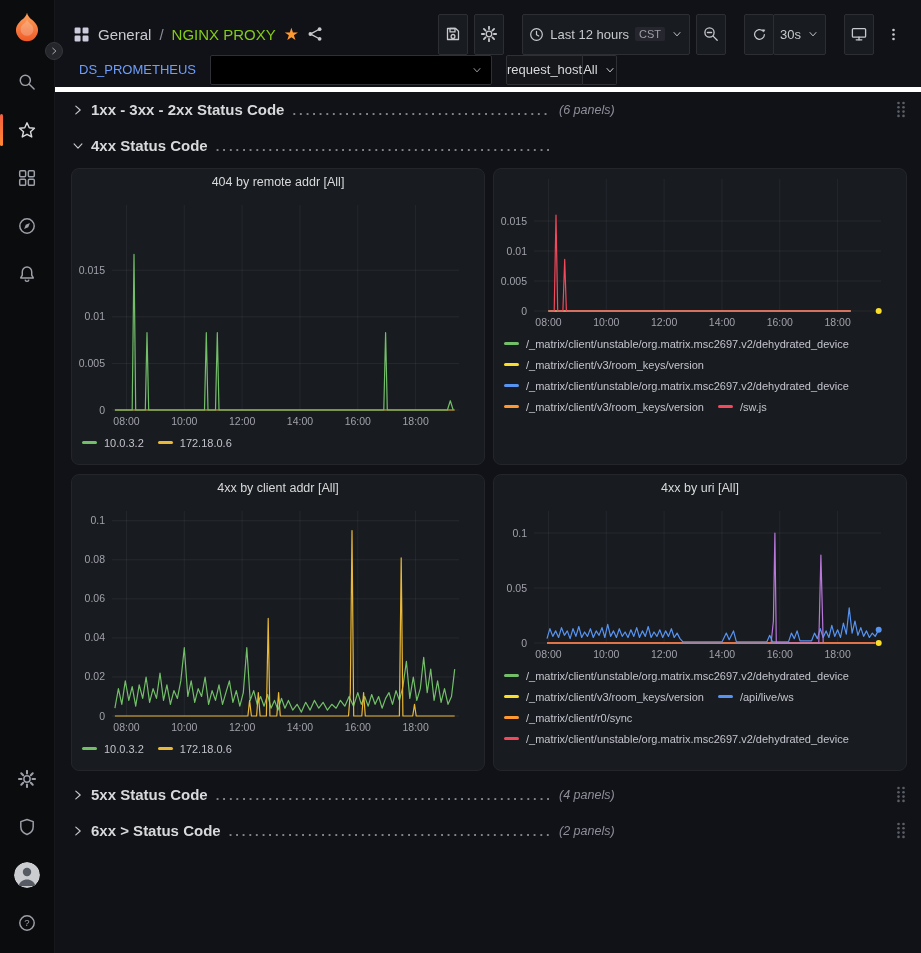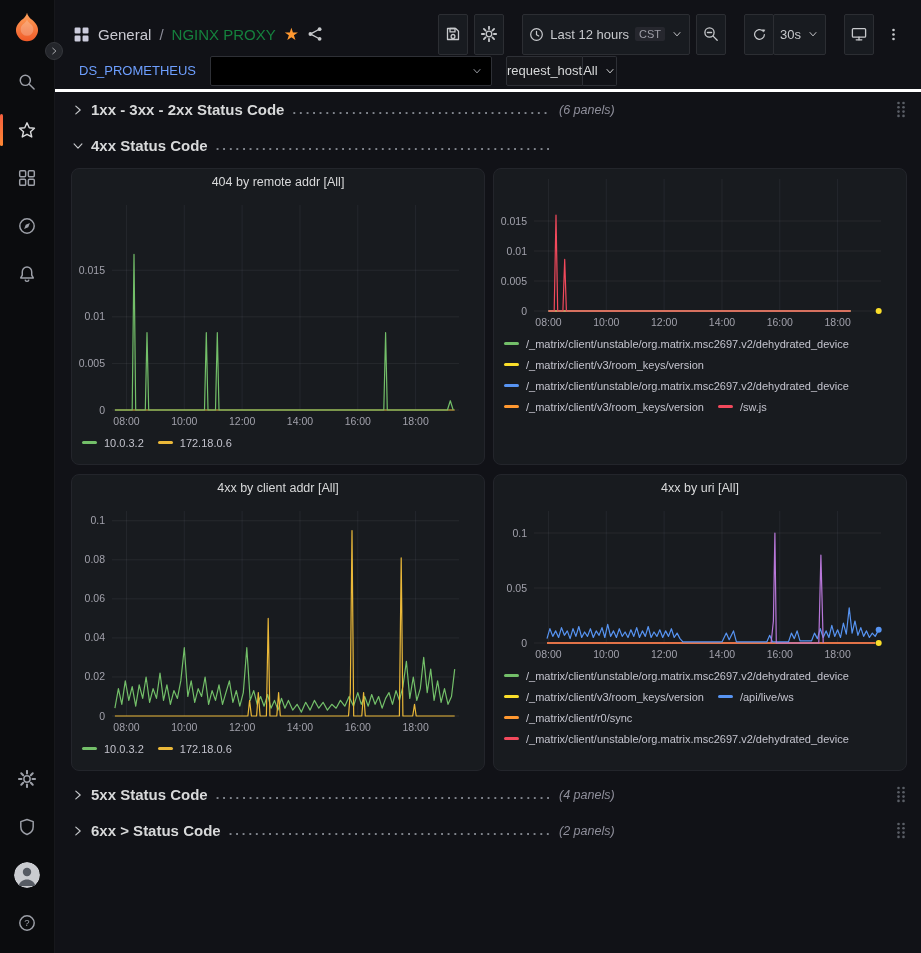--- a/index.html
+++ b/index.html
@@ -22,46 +22,46 @@
     justify-content:center; z-index:5; cursor:pointer; }
   .avatar-wrap { width:26px; height:26px; border-radius:50%; overflow:hidden; }
 
   
   .main { flex:1; display:flex; flex-direction:column; min-width:0; }
 
   .header { height:52px; flex:none; display:flex; align-items:center; padding:16px 14px 0 18px; background:#111217; }
   .crumb { display:flex; align-items:center; gap:8px; font-size:15px; }
   .crumb .sect { color:#c9c9d1; }
   .crumb .sep { color:#8e8e9a; }
-  .crumb .title { color:#15803d; font-weight:500; }
+  .crumb .title { color:#84cc16; font-weight:500; }
   .crumb .staricon { color:#ff9830; font-size:17px; line-height:1; cursor:pointer; }
   .hdr-actions { margin-left:auto; display:flex; align-items:center; gap:6px; }
   .btn { height:41px; min-width:30px; background:#181b20; border:1px solid #2c2e33; border-radius:2px;
     color:#c7c9cc; display:flex; align-items:center; justify-content:center; padding:0 6px; gap:6px;
     font-size:13px; cursor:pointer; white-space:nowrap; }
   .btn .tz { color:#9d9da6; font-size:11px; background:#26272e; padding:1px 4px; border-radius:2px; }
   .btn-group { display:flex; }
   .btn-group .btn + .btn { margin-left:-1px; }
   .gap-l { margin-left:12px; }
 
   .subheader { height:40px; flex:none; display:flex; align-items:center; gap:14px; padding:0 14px 0 24px;
-    border-bottom:3px solid #ffffff; }
+    border-bottom:5px solid #ffffff; }
   .var-label { color:#6e9fff; font-size:13px; font-weight:500; cursor:pointer; }
   .var-select { width:282px; height:30px; background:#000; border:1px solid #2e3036; border-radius:2px;
     display:flex; align-items:center; justify-content:flex-end; padding:0 8px; color:#9da0a8; cursor:pointer; }
   .chip { height:30px; display:flex; align-items:center; padding:0 0; border:1px solid #2e3036;
     border-radius:2px 0 0 2px; font-size:13px; color:#d8d9da; cursor:pointer; background:#16171b; }
   .chip.value { border-left:none; border-radius:0 2px 2px 0; gap:6px; background:#111217; }
 
   .content { flex:1; padding:4px 14px 0 16px; overflow:hidden; }
 
   
   .row-header { height:27px; display:flex; align-items:center; margin-bottom:9px; cursor:pointer; }
   .row-header .chev { color:#c7c9cc; width:20px; display:flex; }
-  .row-left { display:flex; align-items:center; width:468px; overflow:hidden; }
+  .row-left { display:flex; align-items:flex-end; width:468px; overflow:hidden; }
   .row-title { font-size:15px; font-weight:700; color:#d8d9da; white-space:nowrap; }
   .leader { flex:1; overflow:hidden; white-space:nowrap; color:#81858d; letter-spacing:3px;
     font-size:13px; font-weight:700; margin:0 8px; }
   .leader::before { content:"..................................................................................................................................."; }
   .row-count { font-size:12.5px; font-style:italic; color:#8e8e9a; white-space:nowrap; }
   .spacer { flex:1; }
   .drag { color:#5a5e66; display:flex; cursor:grab; }
 
   
   .panel-grid { display:grid; grid-template-columns:1fr 1fr; gap:9px 8px; margin-bottom:10px; }

